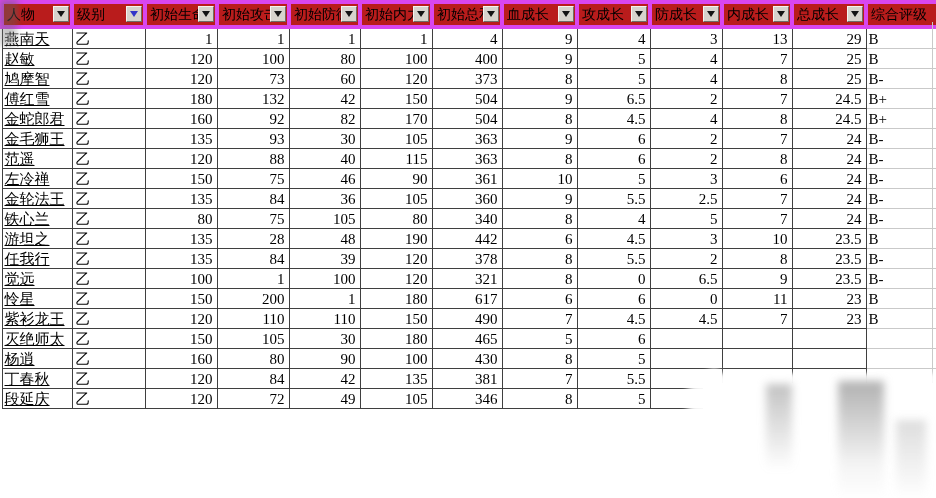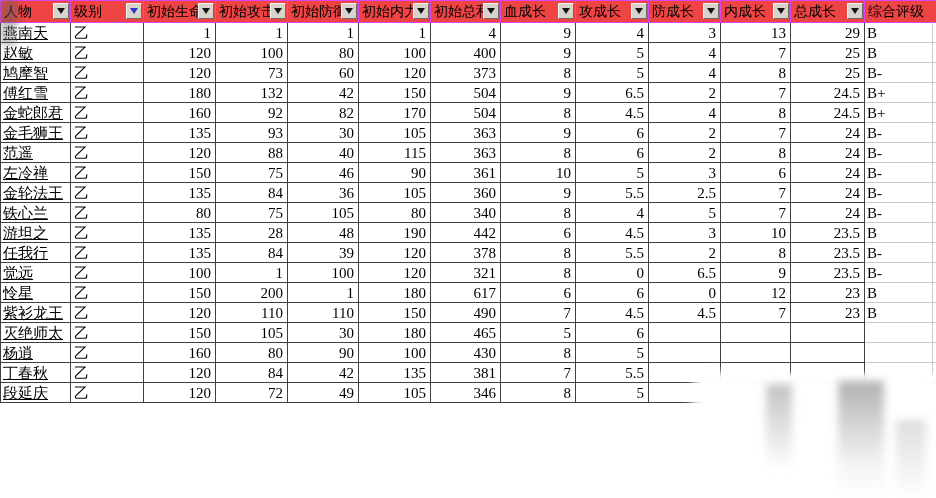--- a/index.html
+++ b/index.html
@@ -18,22 +18,22 @@
   
   col.c0{width:70px}  col.c1{width:73px}  col.c2{width:72px}
   col.c3{width:72px}  col.c4{width:71px}  col.c5{width:72px}
   col.c6{width:70px}  col.c7{width:75px}  col.c8{width:73px}
   col.c9{width:72px}  col.c10{width:70px} col.c11{width:74px}
   col.c12{width:72px}
 
   th.hcell{
     position:relative;
     height:21px;
-    border:1px solid #d946ef;
-    background:#ef4444;
+    border:4px solid #d946ef;
+    background:#b91c1c;
     font-weight:normal;
     font-size:14px;
     text-align:left;
     padding:0 1px 0 3px;
     white-space:nowrap;
     overflow:hidden;
     line-height:20px;
   }
   .filter-btn{
     position:absolute;
@@ -420,21 +420,21 @@
         <td class="t-name">怜星</td>
         <td class="t-level">乙</td>
         <td class="t-num">150</td>
         <td class="t-num">200</td>
         <td class="t-num">1</td>
         <td class="t-num">180</td>
         <td class="t-num">617</td>
         <td class="t-num">6</td>
         <td class="t-num">6</td>
         <td class="t-num">0</td>
-        <td class="t-num">12</td>
+        <td class="t-num">11</td>
         <td class="t-num">23</td>
         <td class="t-rating">B</td>
       </tr>
         <tr>
         <td class="t-name">紫衫龙王</td>
         <td class="t-level">乙</td>
         <td class="t-num">120</td>
         <td class="t-num">110</td>
         <td class="t-num">110</td>
         <td class="t-num">150</td>

